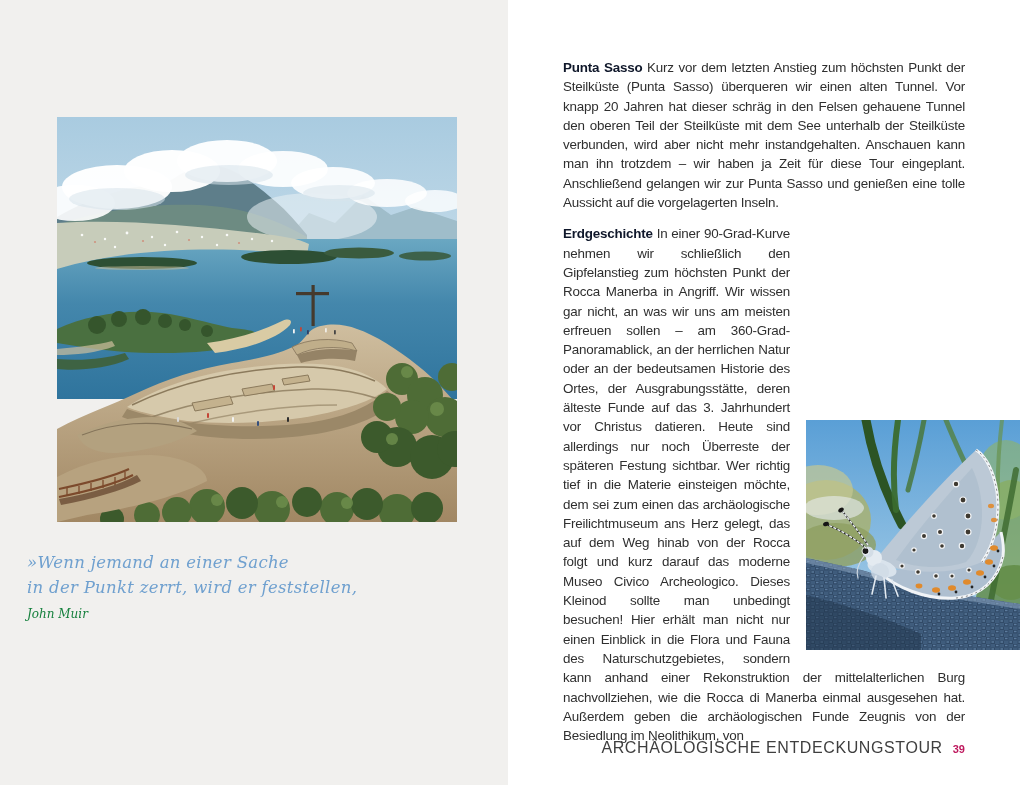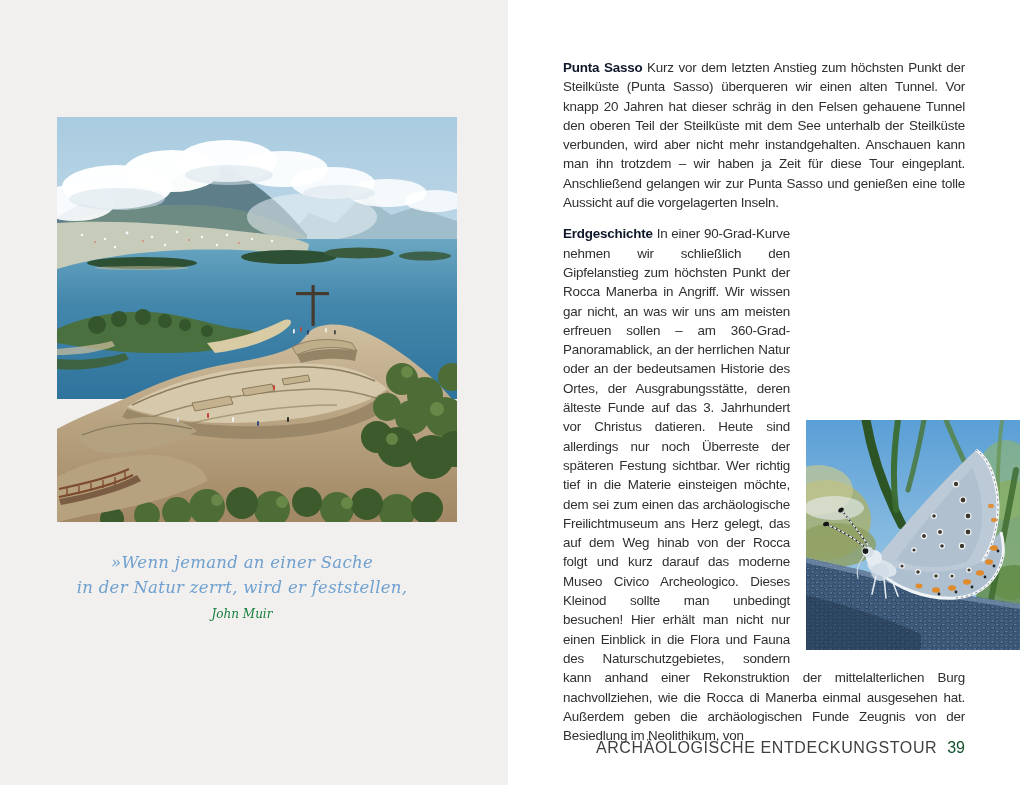--- a/index.html
+++ b/index.html
@@ -2,36 +2,36 @@
 <html lang="de"><head>
 <meta charset="utf-8">
 <style>
   html,body{margin:0;padding:0;background:#ffffff;}
   .spread{position:relative;width:1020px;height:785px;overflow:hidden;
           font-family:"Liberation Sans","DejaVu Sans",sans-serif;}
   
   .page-left{position:absolute;left:0;top:0;width:508px;height:785px;background:#f1f0ee;}
   .rocca-photo{position:absolute;left:57px;top:117px;width:400px;height:405px;margin:0;}
   .rocca-photo svg{display:block;width:400px;height:405px;}
-  .quote-block{position:absolute;left:12px;top:550px;width:460px;text-align:center;}
+  .quote-block{position:absolute;left:27px;top:550px;width:460px;}
   .quote-line{font-family:"DejaVu Serif","Liberation Serif",serif;font-style:italic;
               color:#6fa0cf;font-size:16.5px;line-height:25px;letter-spacing:.3px;}
   .quote-attribution{margin-top:7px;font-family:"DejaVu Serif","Liberation Serif",serif;
               font-style:italic;color:#15803d;font-size:12px;}
   
   .page-right{position:absolute;left:508px;top:0;width:512px;height:785px;background:#ffffff;}
   .text-col{position:absolute;left:55px;top:58px;width:402px;}
   p.body-para{margin:0 0 12px 0;font-size:13.4px;line-height:19.3px;text-align:justify;
               color:#2f2f2f;letter-spacing:-0.2px;}
   p.body-para strong{color:#0f172a;}
   .butterfly-float{float:right;width:214px;height:230px;margin:196px -55px 8px 16px;}
   .butterfly-float svg{display:block;width:214px;height:230px;}
   .page-footer{position:absolute;top:739px;right:55px;white-space:nowrap;}
   .footer-label{font-size:16px;letter-spacing:.6px;color:#3f3f3f;}
-  .footer-page{font-size:16px;font-weight:normal;color:#14532d;margin-left:10px;}
+  .footer-page{font-size:11px;font-weight:bold;color:#be185d;margin-left:10px;}
 </style>
 </head>
 <body>
 
 <div class="spread">
 
   <div class="page-left">
 
     <figure class="rocca-photo">
       <svg viewBox="0 0 400 405">
@@ -196,21 +196,21 @@
           <path d="M2,372 C30,366 55,360 72,352" stroke-width="2"></path>
           <path d="M2,380 C32,374 58,367 76,358" stroke-width="2"></path>
           <path d="M10,371 L10,379 M22,369 L22,377 M34,366 L34,374 M46,363 L46,371 M58,360 L58,368 M68,355 L68,363" stroke-width="1.3"></path>
         </g>
         <path d="M2,382 C35,376 62,368 80,358 L84,364 C64,374 35,382 4,388 Z" fill="#5f402a" opacity="0.7"></path>
       </svg>
     </figure>
 
     <div class="quote-block">
       <div class="quote-line">»Wenn jemand an einer Sache</div>
-      <div class="quote-line">in der Natur zerrt, wird er feststellen,</div>
+      <div class="quote-line">in der Punkt zerrt, wird er feststellen,</div>
       <div class="quote-attribution">John Muir</div>
     </div>
   </div>
 
   <div class="page-right">
     <div class="text-col">
 
 
       <p class="body-para"><strong>Punta Sasso</strong> <span>Kurz vor dem letzten Anstieg zum höchsten Punkt der Steilküste (Punta Sasso) überqueren wir einen alten Tunnel. Vor knapp 20 Jahren hat dieser schräg in den Felsen gehauene Tunnel den oberen Teil der Steilküste mit dem See unterhalb der Steilküste verbunden, wird aber nicht mehr instandgehalten. Anschauen kann man ihn trotzdem – wir haben ja Zeit für diese Tour eingeplant. Anschließend gelangen wir zur Punta Sasso und genießen eine tolle Aussicht auf die vorgelagerten Inseln.</span></p>
 

